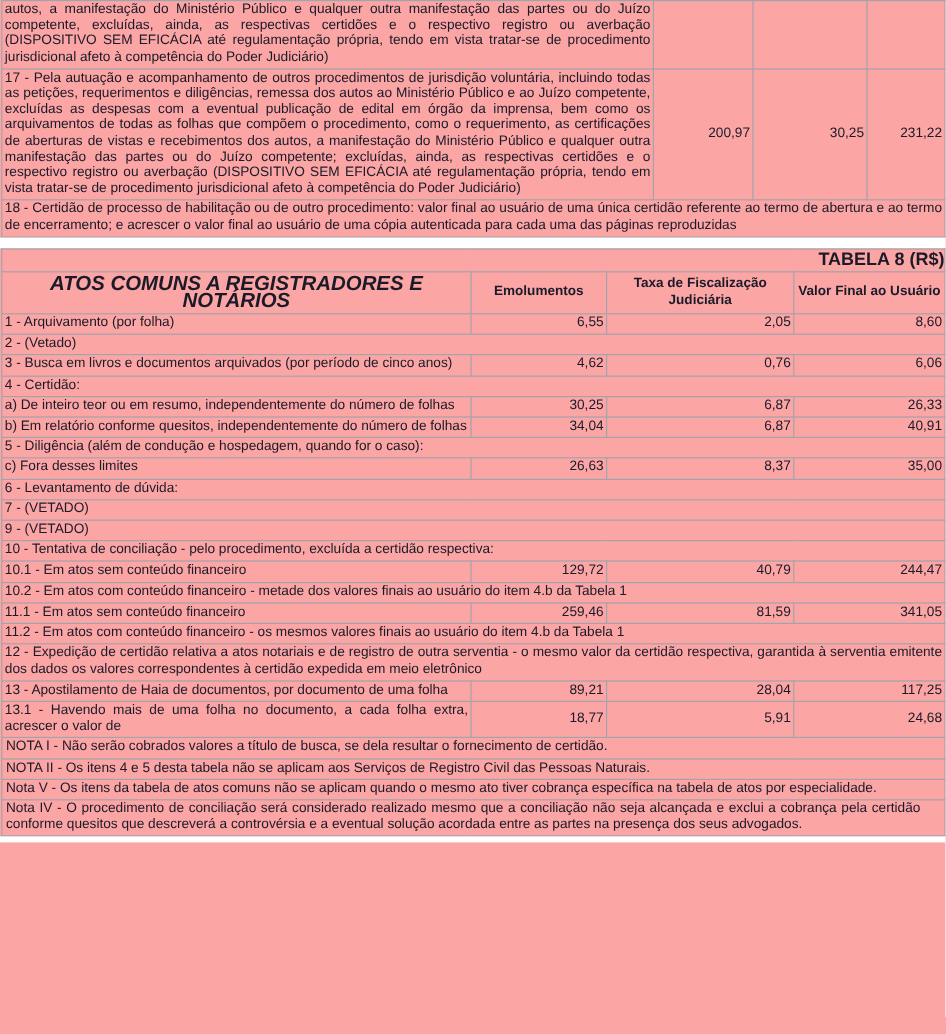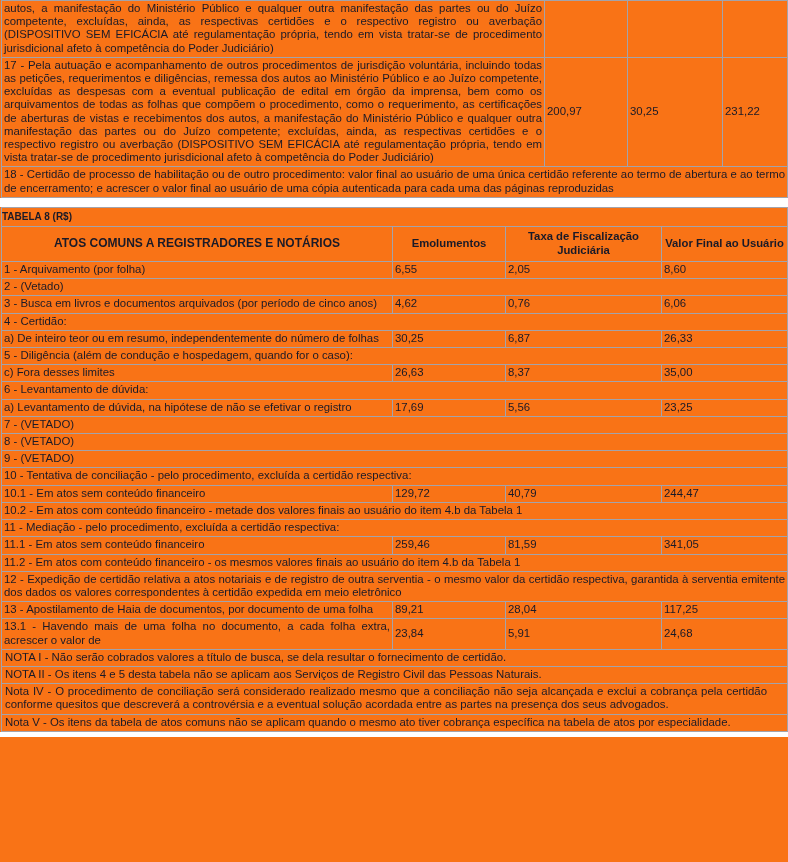--- a/index.html
+++ b/index.html
@@ -11,21 +11,21 @@
     width: 788px;
     height: 862px;
     font-family: "Liberation Sans", sans-serif;
     color: #151520;
     overflow: hidden;
   }
   .page {
     width: 788px;
     height: 862px;
     position: relative;
-    background: #f97316;
+    background: #fca5a5;
   }
 
   table.doc {
     width: 786px;
     border-collapse: collapse;
     table-layout: fixed;
     margin: 0 1px;
   }
   table.doc td {
     border: 1px solid #a3a3ab;
@@ -39,51 +39,52 @@
     text-align: justify;
     text-align-last: left;
     vertical-align: middle;
     padding-left: 3px;
     padding-right: 3px;
   }
   td.desc.plain {
     text-align: center;
   }
   td.num {
-    text-align: left;
+    text-align: right;
     vertical-align: middle;
   }
 
   
   .t-top col.c0 { width: 543px; }
   .t-top col.c1 { width: 83px; }
   .t-top col.c2 { width: 95px; }
   .t-top col.c3 { width: 65px; }
 
   
   .t8 col.c0 { width: 391px; }
   .t8 col.c1 { width: 113px; }
   .t8 col.c2 { width: 156px; }
   .t8 col.c3 { width: 126px; }
 
   .t8 td.title {
-    text-align: left;
+    text-align: right;
     font-weight: bold;
-    font-size: 10px;
+    font-size: 15px;
     padding: 2px 0 3px 0;
   }
   .t8 td.hdr {
     text-align: center;
     font-weight: bold;
     font-size: 11.3px;
     line-height: 13.5px;
     padding: 3px 2px 4px 2px;
   }
   .t8 td.hdr.left-hdr {
-    font-size: 12px;
+    font-size: 17px;
+    font-style: italic;
   }
   .t8 td.note {
     text-align: justify;
     text-align-last: left;
     padding-left: 3px;
     padding-right: 20px;
   }
 
   .gap {
     height: 9px;
@@ -164,96 +165,90 @@
         <tr>
           <td class="desc plain" colspan="4">4 - Certidão:</td>
         </tr>
         <tr>
           <td class="desc">a) De inteiro teor ou em resumo, independentemente do número de folhas</td>
           <td class="num">30,25</td>
           <td class="num">6,87</td>
           <td class="num">26,33</td>
         </tr>
         <tr>
+          <td class="desc">b) Em relatório conforme quesitos, independentemente do número de folhas</td>
+          <td class="num">34,04</td>
+          <td class="num">6,87</td>
+          <td class="num">40,91</td>
+        </tr>
+        <tr>
           <td class="desc plain" colspan="4">5 - Diligência (além de condução e hospedagem, quando for o caso):</td>
         </tr>
         <tr>
           <td class="desc plain">c) Fora desses limites</td>
           <td class="num">26,63</td>
           <td class="num">8,37</td>
           <td class="num">35,00</td>
         </tr>
         <tr>
           <td class="desc plain" colspan="4">6 - Levantamento de dúvida:</td>
         </tr>
         <tr>
-          <td class="desc plain">a) Levantamento de dúvida, na hipótese de não se efetivar o registro</td>
-          <td class="num">17,69</td>
-          <td class="num">5,56</td>
-          <td class="num">23,25</td>
-        </tr>
-        <tr>
           <td class="desc plain" colspan="4">7 - (VETADO)</td>
-        </tr>
-        <tr>
-          <td class="desc plain" colspan="4">8 - (VETADO)</td>
         </tr>
         <tr>
           <td class="desc plain" colspan="4">9 - (VETADO)</td>
         </tr>
         <tr>
           <td class="desc plain" colspan="4">10 - Tentativa de conciliação - pelo procedimento, excluída a certidão respectiva:</td>
         </tr>
         <tr>
           <td class="desc plain">10.1 - Em atos sem conteúdo financeiro</td>
           <td class="num">129,72</td>
           <td class="num">40,79</td>
           <td class="num">244,47</td>
         </tr>
         <tr>
           <td class="desc plain" colspan="4">10.2 - Em atos com conteúdo financeiro - metade dos valores finais ao usuário do item 4.b da Tabela 1</td>
         </tr>
         <tr>
-          <td class="desc plain" colspan="4">11 - Mediação - pelo procedimento, excluída a certidão respectiva:</td>
-        </tr>
-        <tr>
           <td class="desc plain">11.1 - Em atos sem conteúdo financeiro</td>
           <td class="num">259,46</td>
           <td class="num">81,59</td>
           <td class="num">341,05</td>
         </tr>
         <tr>
           <td class="desc plain" colspan="4">11.2 - Em atos com conteúdo financeiro - os mesmos valores finais ao usuário do item 4.b da Tabela 1</td>
         </tr>
         <tr>
           <td class="desc" colspan="4">12 - Expedição de certidão relativa a atos notariais e de registro de outra serventia - o mesmo valor da certidão respectiva, garantida à serventia emitente dos dados os valores correspondentes à certidão expedida em meio eletrônico</td>
         </tr>
         <tr>
           <td class="desc">13 - Apostilamento de Haia de documentos, por documento de uma folha</td>
           <td class="num">89,21</td>
           <td class="num">28,04</td>
           <td class="num">117,25</td>
         </tr>
         <tr>
           <td class="desc">13.1 - Havendo mais de uma folha no documento, a cada folha extra, acrescer o valor de</td>
-          <td class="num">23,84</td>
+          <td class="num">18,77</td>
           <td class="num">5,91</td>
           <td class="num">24,68</td>
         </tr>
       </tbody>
     <tbody>
         <tr>
           <td class="note" colspan="4">NOTA I - Não serão cobrados valores a título de busca, se dela resultar o fornecimento de certidão.</td>
         </tr>
         <tr>
           <td class="note" colspan="4">NOTA II - Os itens 4 e 5 desta tabela não se aplicam aos Serviços de Registro Civil das Pessoas Naturais.</td>
         </tr>
         <tr>
+          <td class="note" colspan="4">Nota V - Os itens da tabela de atos comuns não se aplicam quando o mesmo ato tiver cobrança específica na tabela de atos por especialidade.</td>
+        </tr>
+        <tr>
           <td class="note" colspan="4">Nota IV - O procedimento de conciliação será considerado realizado mesmo que a conciliação não seja alcançada e exclui a cobrança pela certidão conforme quesitos que descreverá a controvérsia e a eventual solução acordada entre as partes na presença dos seus advogados.</td>
-        </tr>
-        <tr>
-          <td class="note" colspan="4">Nota V - Os itens da tabela de atos comuns não se aplicam quando o mesmo ato tiver cobrança específica na tabela de atos por especialidade.</td>
         </tr>
       </tbody>
   </table>
 
   <div class="tail"></div>
 </div>
 
 </body></html>

